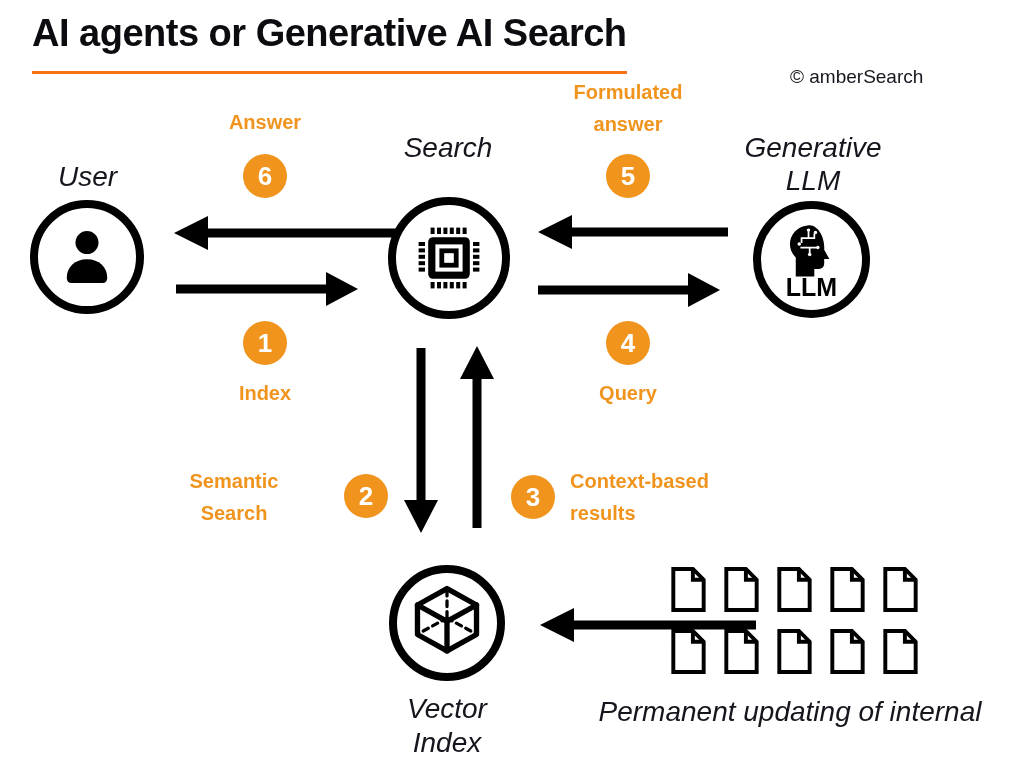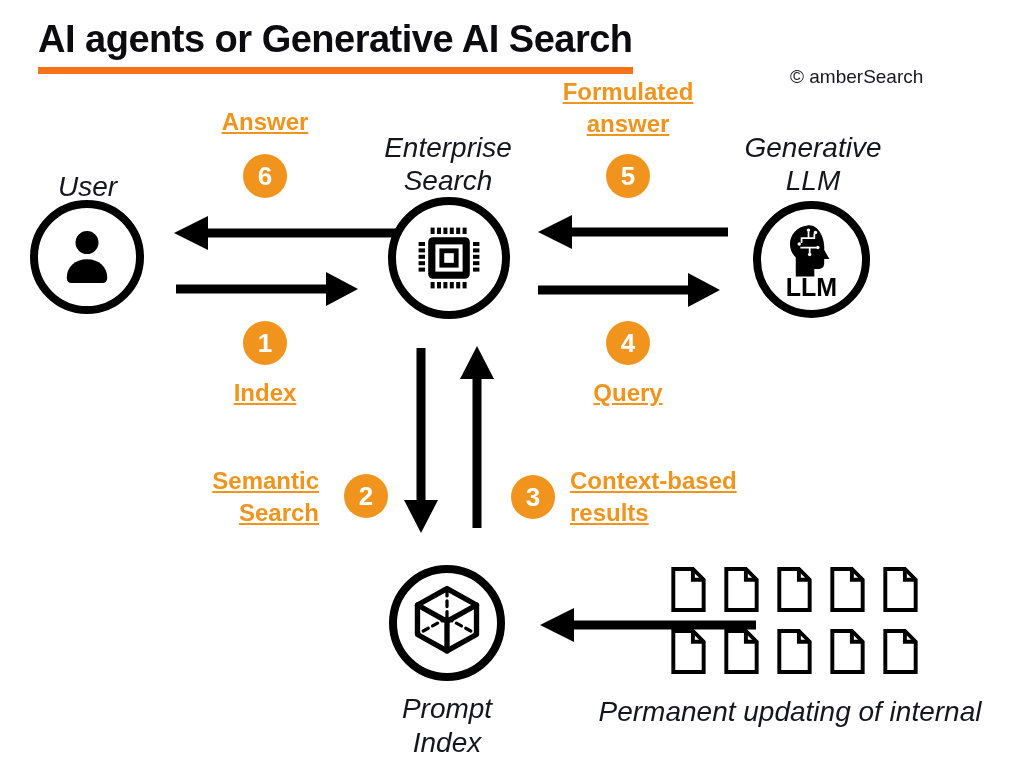--- a/index.html
+++ b/index.html
@@ -1,29 +1,29 @@
 <!DOCTYPE html>
 <html><head>
 <meta charset="utf-8">
 <style>
   html,body{margin:0;padding:0;background:#ffffff;}
   .canvas{
     position:relative;width:1024px;height:778px;background:#ffffff;overflow:hidden;
     font-family:"Liberation Sans","DejaVu Sans",sans-serif;color:#111118;
   }
   .title{
-    position:absolute;left:28px;top:8px;margin:10px;
+    position:absolute;left:28px;top:8px;margin:4px;
     font-size:38px;font-weight:800;letter-spacing:-0.5px;color:#0b0b10;
-    border-bottom:7px solid #f97316;padding-bottom:6px;display:inline-block;
+    border-bottom:3px solid #f97316;padding-bottom:16px;display:inline-block;
   }
   .copyright{position:absolute;left:790px;top:66px;font-size:19px;color:#16161e;}
   .ilabel{position:absolute;font-size:28px;font-style:italic;font-weight:500;
     color:#15151d;text-align:center;line-height:33px;}
-  .olabel{position:absolute;font-size:24px;font-weight:600;color:#F0941E;
-    text-align:center;line-height:32px;text-decoration:underline;}
+  .olabel{position:absolute;font-size:20px;font-weight:600;color:#F0941E;
+    text-align:center;line-height:32px;}
   .badge{
     position:absolute;width:44px;height:44px;border-radius:50%;background:#F0941E;
     color:#ffffff;font-size:26px;font-weight:600;display:flex;align-items:center;
     justify-content:center;
   }
   .circle{
     position:absolute;border:8px solid #000;border-radius:50%;background:#fff;
     display:flex;align-items:center;justify-content:center;box-sizing:border-box;
   }
   .llm-inner{display:flex;flex-direction:column;align-items:center;justify-content:center;margin-top:2px;}
@@ -77,30 +77,29 @@
   </div>
 
   <div class="olabel" style="left:528px;top:76px;width:200px;">
     <div>Formulated</div>
     <div>answer</div>
   </div>
   <div class="badge" style="left:606px;top:154px;">
     <span>5</span>
   </div>
 
-  <div class="ilabel" style="left:15px;top:170px;width:145px;">User</div>
+  <div class="ilabel" style="left:15px;top:160px;width:145px;">User</div>
   <div class="circle" style="left:30px;top:200px;width:114px;height:114px;">
     <svg width="72" height="72" viewBox="0 0 100 100">
       <circle cx="50" cy="30" r="16" fill="#000"></circle>
       <path d="M50 53 c-17 0 -28 11 -28 25 v2 a6 6 0 0 0 6 6 h44 a6 6 0 0 0 6 -6 v-2 c0 -14 -11 -25 -28 -25 z" fill="#000"></path>
     </svg>
   </div>
 
   <div class="ilabel" style="left:357px;top:131px;width:182px;">
-    <div>Enterprise</div>
     <div>Search</div>
   </div>
   <div class="circle" style="left:388px;top:197px;width:122px;height:122px;">
     <svg width="80" height="80" viewBox="0 0 100 100">
       <rect x="24" y="24" width="52" height="52" rx="6" fill="#000"></rect>
       <rect x="33" y="33" width="34" height="34" fill="#fff"></rect>
       <rect x="38" y="38" width="24" height="24" fill="#000"></rect>
       <rect x="44" y="44" width="12" height="12" fill="#fff"></rect>
       <g fill="#000">
         <rect x="27" y="12" width="5" height="8"></rect>
@@ -155,21 +154,21 @@
   <div class="badge" style="left:243px;top:321px;">
     <span>1</span>
   </div>
   <div class="olabel" style="left:165px;top:377px;width:200px;">Index</div>
 
   <div class="badge" style="left:606px;top:321px;">
     <span>4</span>
   </div>
   <div class="olabel" style="left:528px;top:377px;width:200px;">Query</div>
 
-  <div class="olabel" style="left:99px;top:465px;width:220px;text-align:right;">
+  <div class="olabel" style="left:124px;top:465px;width:220px;">
     <div>Semantic</div>
     <div>Search</div>
   </div>
   <div class="badge" style="left:344px;top:474px;">
     <span>2</span>
   </div>
 
   <div class="badge" style="left:511px;top:475px;">
     <span>3</span>
   </div>
@@ -183,21 +182,21 @@
       <g stroke="#000" stroke-width="6.5" fill="none" stroke-linejoin="round" stroke-linecap="round">
         <polygon points="50,8 86,28 86,64 50,84 14,64 14,28"></polygon>
         <path d="M14 28 L50 48 L86 28 M50 48 V84"></path>
       </g>
       <g stroke="#000" stroke-width="4" fill="none" stroke-dasharray="7,6" stroke-linecap="round">
         <path d="M50 10 V44 M50 44 L15 63 M50 44 L85 63"></path>
       </g>
     </svg>
   </div>
   <div class="ilabel" style="left:357px;top:692px;width:180px;line-height:34px;">
-    <div>Prompt</div>
+    <div>Vector</div>
     <div>Index</div>
   </div>
 
   <div class="docs">
     <div class="doc-row">
       <svg width="44" height="47" viewBox="0 0 40 48">
           <path d="M5,3 h20 l11,11 v31 h-31 z" fill="#fff" stroke="#000" stroke-width="4"></path>
           <path d="M25,3 v11 h11" fill="none" stroke="#000" stroke-width="4"></path>
         </svg>
       <svg width="44" height="47" viewBox="0 0 40 48">

